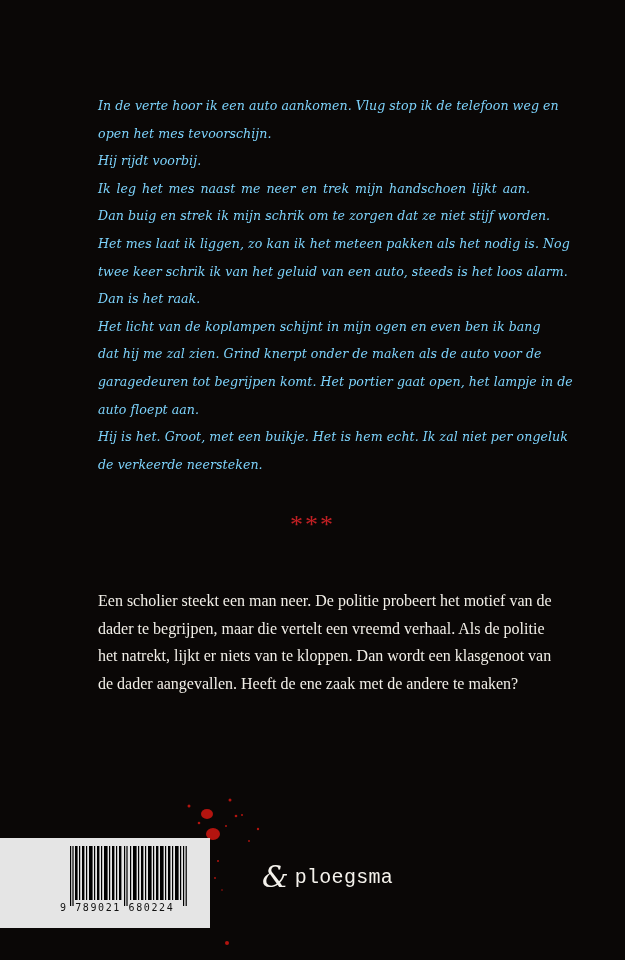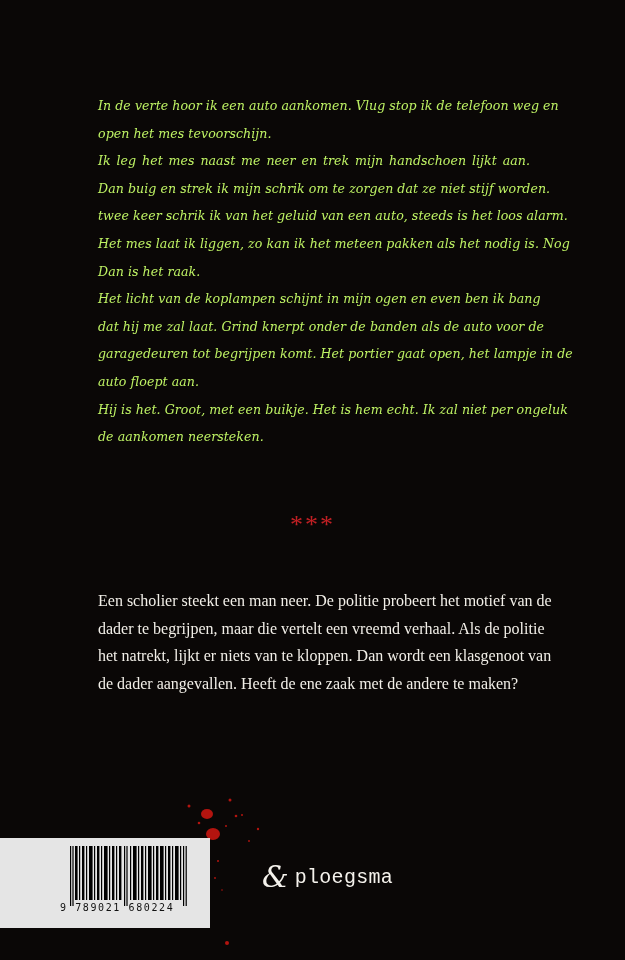--- a/index.html
+++ b/index.html
@@ -3,21 +3,21 @@
 <meta charset="utf-8">
 <style>
   html, body { margin: 0; padding: 0; }
   body {
     width: 625px; height: 960px; background: #0a0706; position: relative; overflow: hidden;
     font-family: "DejaVu Serif", "Liberation Serif", serif;
   }
   .excerpt {
     position: absolute; left: 98px; top: 92px; width: 432px;
     font-family: "DejaVu Serif", serif; font-style: italic;
-    font-size: 12.6px; line-height: 27.6px; color: #bef264;
+    font-size: 12.6px; line-height: 27.6px; color: #7dd3fc;
     text-align: justify; letter-spacing: 0.05px;
   }
   .excerpt .line { display: block; white-space: nowrap; text-align-last: justify; }
   .excerpt .line.last { text-align-last: left; }
   .stars {
     position: absolute; left: 0; width: 625px; top: 510px; text-align: center;
     color: #c22024; font-family: "Liberation Serif", serif; font-size: 26px; letter-spacing: 2px;
   }
   .blurb {
     position: absolute; left: 98px; top: 587px; width: 440px;
@@ -60,31 +60,32 @@
     <circle cx="249" cy="841" r="0.9"></circle>
     <circle cx="222" cy="890" r="0.8"></circle>
     <circle cx="200" cy="925" r="0.8"></circle>
     <circle cx="242" cy="815" r="1"></circle>
   </g>
 </svg>
 
 <div class="excerpt">
   <span class="line">In de verte hoor ik een auto aankomen. Vlug stop ik de telefoon weg en</span>
   <span class="line last">open het mes tevoorschijn.</span>
+  <span class="line last">Hij rijdt voorbij.</span>
   <span class="line">Ik leg het mes naast me neer en trek mijn handschoen lijkt aan.</span>
   <span class="line">Dan buig en strek ik mijn schrik om te zorgen dat ze niet stijf worden.</span>
+  <span class="line">Het mes laat ik liggen, zo kan ik het meteen pakken als het nodig is. Nog</span>
   <span class="line">twee keer schrik ik van het geluid van een auto, steeds is het loos alarm.</span>
-  <span class="line">Het mes laat ik liggen, zo kan ik het meteen pakken als het nodig is. Nog</span>
   <span class="line last">Dan is het raak.</span>
   <span class="line">Het licht van de koplampen schijnt in mijn ogen en even ben ik bang</span>
-  <span class="line">dat hij me zal laat. Grind knerpt onder de banden als de auto voor de</span>
+  <span class="line">dat hij me zal zien. Grind knerpt onder de maken als de auto voor de</span>
   <span class="line">garagedeuren tot begrijpen komt. Het portier gaat open, het lampje in de</span>
   <span class="line last">auto floept aan.</span>
   <span class="line">Hij is het. Groot, met een buikje. Het is hem echt. Ik zal niet per ongeluk</span>
-  <span class="line last">de aankomen neersteken.</span>
+  <span class="line last">de verkeerde neersteken.</span>
 </div>
 
 <div class="stars">***</div>
 
 <div class="blurb">
   <span class="line">Een scholier steekt een man neer. De politie probeert het motief van de</span>
   <span class="line">dader te begrijpen, maar die vertelt een vreemd verhaal. Als de politie</span>
   <span class="line">het natrekt, lijkt er niets van te kloppen. Dan wordt een klasgenoot van</span>
   <span class="line">de dader aangevallen. Heeft de ene zaak met de andere te maken?</span>
 </div>

